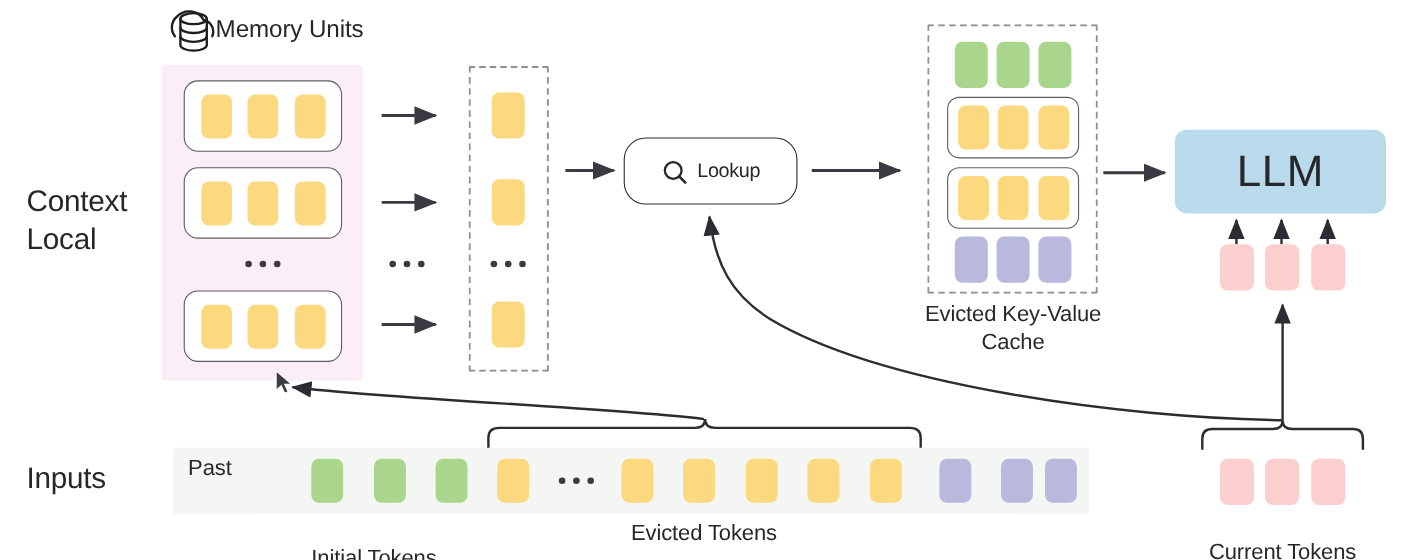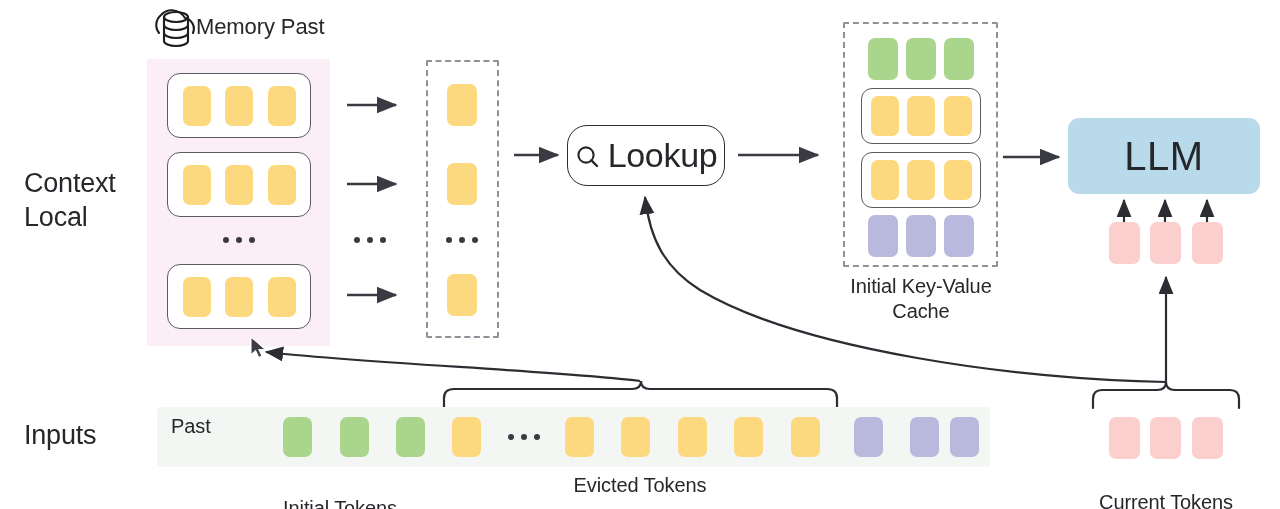--- a/index.html
+++ b/index.html
@@ -96,21 +96,21 @@
   
   #lookup-pill {
     box-sizing: border-box;
     border: 1.8px solid #2c2c33;
     border-radius: 20px;
     background: #ffffff;
     display: flex;
     align-items: center;
     justify-content: center;
     gap: 7px;
-    font-size: 34px;
+    font-size: 18px;
     letter-spacing: -0.3px;
     color: #26272b;
   }
 
   
   #llm-box {
     background: #b8daea;
     border-radius: 11px;
     display: flex;
     align-items: center;
@@ -202,21 +202,21 @@
   <div class="abs label-lg" style="left:24px; top:166px; width:130px;">
     <div>Context</div>
     <div>Local</div>
   </div>
 
   <div class="abs label-lg" style="left:24px; top:418px; width:130px;">
     <span>Inputs</span>
   </div>
 
   <div class="abs label-md" style="left:196px; top:13px; width:200px; text-align:left;">
-    <span>Memory Past</span>
+    <span>Memory Units</span>
   </div>
 
   <div class="abs" id="ctx-panel" style="left:147px; top:59px; width:183px; height:287px;"></div>
 
   <div class="abs mem-unit" style="left:167px; top:73px; width:144px; height:65px;">
     <div class="tok tok-yellow" style="width:28px;height:40px;"></div>
     <div class="tok tok-yellow" style="width:28px;height:40px;"></div>
     <div class="tok tok-yellow" style="width:28px;height:40px;"></div>
   </div>
 
@@ -284,21 +284,21 @@
     <div class="tok tok-yellow" style="width:28px;height:40px;"></div>
   </div>
 
   <div class="abs" style="left:868px; top:215px; width:106px; height:42px; display:flex; justify-content:space-between;">
     <div class="tok tok-purple" style="width:30px;height:42px;"></div>
     <div class="tok tok-purple" style="width:30px;height:42px;"></div>
     <div class="tok tok-purple" style="width:30px;height:42px;"></div>
   </div>
 
   <div class="abs label-sm" style="left:806px; top:274px; width:230px;">
-    <div>Initial Key-Value</div>
+    <div>Evicted Key-Value</div>
     <div>Cache</div>
   </div>
 
   <div class="abs" id="llm-box" style="left:1068px; top:118px; width:192px; height:76px;">
     <span>LLM</span>
   </div>
 
   <div class="abs tok tok-pink" style="left:1109px; top:222px; width:31px; height:42px;"></div>
   <div class="abs tok tok-pink" style="left:1150px; top:222px; width:31px; height:42px;"></div>
   <div class="abs tok tok-pink" style="left:1192px; top:222px; width:31px; height:42px;"></div>

